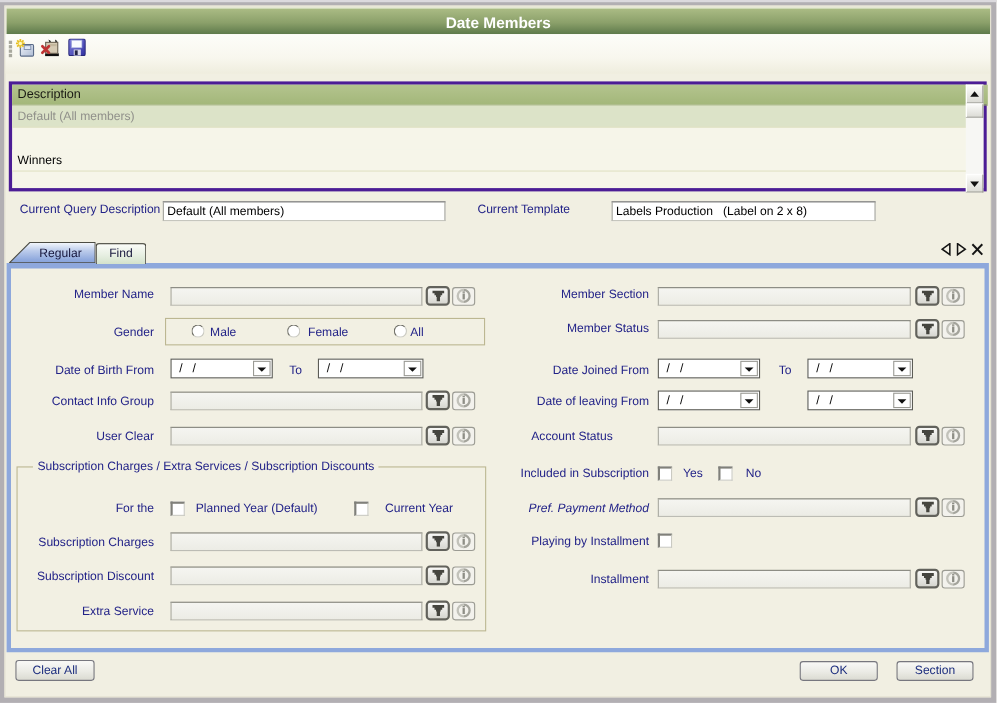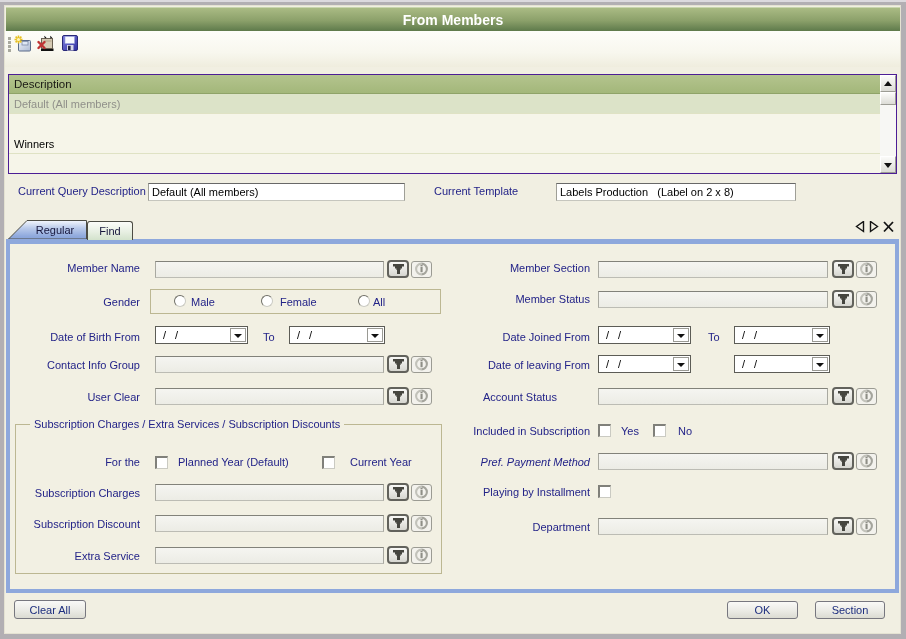--- a/index.html
+++ b/index.html
@@ -5,21 +5,21 @@
 html,body{margin:0;padding:0;}
 #win{position:relative;width:906px;height:639px;background:#b2afb3;font-family:"Liberation Sans",sans-serif;overflow:hidden;}
 #win *{box-sizing:border-box;}
 #topline{position:absolute;left:0;top:0;width:906px;height:2px;background:#dcdade;}
 #dlg{position:absolute;left:4px;top:5px;width:897px;height:629px;background:#f1efe2;border:1px solid #e4e2d2;}
 #title{position:absolute;left:6px;top:7px;width:894px;height:24px;background:linear-gradient(180deg,#aabb84 0%,#8ba06a 55%,#5e7a4b 100%);border-top:1px solid #c9d6ae;}
 #title span{display:block;text-align:center;color:#ffffff;font-weight:bold;font-size:14px;line-height:24px;}
 #toolbar{position:absolute;left:5px;top:31px;width:895px;height:36px;background:linear-gradient(180deg,#fdfdf9 0%,#f8f7ee 60%,#efedde 100%);}
 .grip{position:absolute;width:3px;height:3px;background:#a9a99e;}
 
-#list{position:absolute;left:8px;top:74px;width:889px;height:100px;background:#f6f5e9;border:1px solid #4c1d95;}
+#list{position:absolute;left:8px;top:74px;width:889px;height:100px;background:#f6f5e9;border:3px solid #4c1d95;}
 #lhead{position:absolute;left:0;top:0;width:887px;height:19px;background:linear-gradient(180deg,#b4c48e,#a3b77a);border-bottom:1px solid #8fa368;color:#1a1a14;font-size:11.5px;line-height:19px;padding-left:5px;}
 .lrow{position:absolute;left:0;width:871px;height:20px;font-size:11px;line-height:20px;padding-left:5px;border-bottom:1px solid #dfe2c4;}
 #sbar{position:absolute;right:0;top:0;width:16px;height:98px;background:#f7f7f4;}
 .sbtn{position:absolute;left:0;width:16px;height:17px;background:linear-gradient(180deg,#fbfbf9,#dcdcd6);border:1px solid #9c9c94;border-top-color:#ffffff;border-left-color:#ffffff;}
 .tri-up{width:0;height:0;border-left:4px solid transparent;border-right:4px solid transparent;border-bottom:5px solid #111;margin:5px auto 0;}
 .tri-dn{width:0;height:0;border-left:4px solid transparent;border-right:4px solid transparent;border-top:5px solid #111;margin:6px auto 0;}
 
 .nlbl{position:absolute;color:#232388;font-size:11px;white-space:nowrap;}
 .tin{position:absolute;height:18px;background:#ffffff;border:1px solid;border-color:#686868 #9f9f97 #c6c6be #9f9f97;font-size:11px;line-height:16px;padding:0 0 0 3px;color:#000;}
 
@@ -40,21 +40,21 @@
 .rd{position:absolute;width:12px;height:12px;background:#fff;border:1.5px solid;border-color:#6e6e66 #cacac2 #cacac2 #6e6e66;border-radius:50%;}
 .gbox{position:absolute;border:1px solid #bcb792;}
 .wbtn{position:absolute;border:1px solid #77777f;border-radius:3px;background:linear-gradient(180deg,#f9f9f7 0%,#ebebe5 55%,#dbdbd2 100%);color:#1c2d7e;font-size:11px;text-align:center;}
 </style>
 </head>
 <body>
 <div id="win">
 <div id="topline"></div>
 <div id="dlg"></div>
 <div id="title">
-      <span>From Members</span>
+      <span>Date Members</span>
     </div>
 <div id="toolbar"></div>
 <div class="grip" style="left:8px;top:37px;"></div>
 <div class="grip" style="left:8px;top:41px;"></div>
 <div class="grip" style="left:8px;top:45px;"></div>
 <div class="grip" style="left:8px;top:49px;"></div>
 
 <svg id="ic1" style="position:absolute;left:14px;top:35px;" width="18" height="17" viewBox="0 0 18 17">
   <defs>
         <linearGradient id="pg1" x1="0" y1="0" x2="1" y2="1">
@@ -343,21 +343,21 @@
 <div class="ibtn" style="left:856px;top:453px;"><svg width="19" height="15" viewBox="0 0 19 15">
         <path d="M9.5 1.6 A5.4 5.4 0 1 0 9.5 12.4" fill="none" stroke="#c2c2ba" stroke-width="2.1"></path>
         <path d="M9.5 1.6 A5.4 5.4 0 0 1 9.5 12.4" fill="none" stroke="#a4a49c" stroke-width="2.1"></path>
         <rect x="8.5" y="4.8" width="2.1" height="5.4" fill="#8e8e86"></rect>
         <rect x="8.5" y="2.9" width="2.1" height="1.3" fill="#8e8e86"></rect>
       </svg></div>
 
 <div class="nlbl" style="left:450px;top:486px;width:140px;text-align:right;">Playing by Installment</div>
 <div class="cb" style="left:598px;top:485px;"></div>
 
-<div class="nlbl" style="left:450px;top:521px;width:140px;text-align:right;">Department</div>
+<div class="nlbl" style="left:450px;top:521px;width:140px;text-align:right;">Installment</div>
 <div class="fld" style="left:598px;top:518px;width:230px;"></div>
 <div class="fbtn" style="left:832px;top:517px;">
       <svg class="funnel" width="11" height="10" viewBox="0 0 11 10">
         <path d="M0 0 H11 V2.6 H9 V4.4 H7.6 V6 H7 V10 H4 V6 H3.4 V4.4 H2 V2.6 H0 Z" fill="#45453f"></path>
       </svg>
     </div>
 <div class="ibtn" style="left:856px;top:518px;"><svg width="19" height="15" viewBox="0 0 19 15">
         <path d="M9.5 1.6 A5.4 5.4 0 1 0 9.5 12.4" fill="none" stroke="#c2c2ba" stroke-width="2.1"></path>
         <path d="M9.5 1.6 A5.4 5.4 0 0 1 9.5 12.4" fill="none" stroke="#a4a49c" stroke-width="2.1"></path>
         <rect x="8.5" y="4.8" width="2.1" height="5.4" fill="#8e8e86"></rect>

